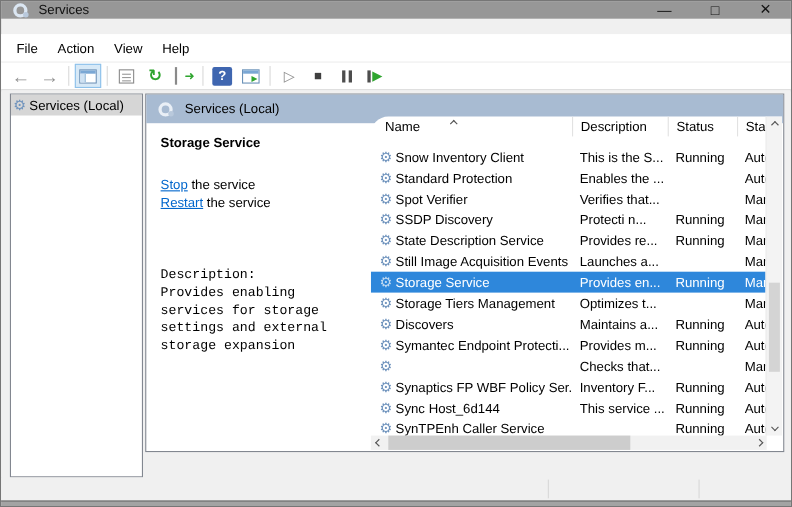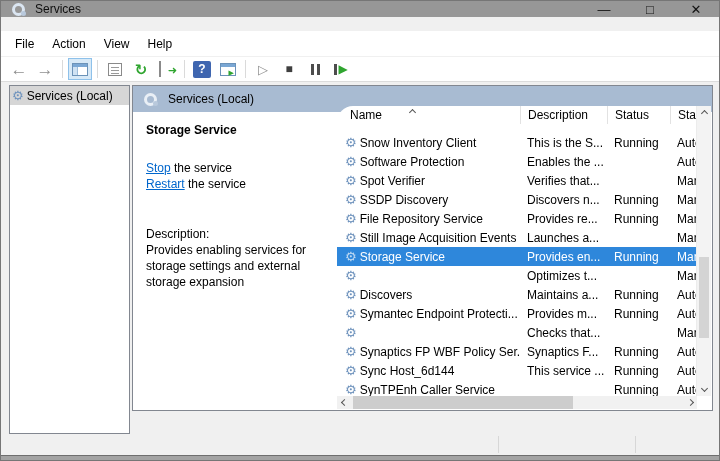--- a/index.html
+++ b/index.html
@@ -51,21 +51,21 @@
   .tree-item{height:19px;display:flex;align-items:center;background:#d6d6d6;padding-left:2px;white-space:nowrap;overflow:hidden;}
   .gear{font-size:13px;color:#6f93bd;margin-right:3px;line-height:1;}
   .right-pane{position:absolute;left:131px;width:581px;top:2px;height:326px;background:#fff;border:1px solid #828790;}
   .pane-header{position:absolute;left:0;top:0;right:0;height:26px;background:#a8bbd2;display:flex;align-items:center;padding-left:11px;z-index:1;}
   .pane-header .ring{border-color:#e9eff6;}
   .pane-header .label{margin-left:11px;}
   
   .detail{position:absolute;left:0;top:26px;width:204px;bottom:0;padding:10px 12px 0 13px;line-height:1.35;}
   .detail .svc-title{font-weight:bold;margin-bottom:22px;}
   .link{color:#0066cc;text-decoration:underline;}
-  .detail .desc-block{margin-top:33px;}
+  .detail .desc-block{margin-top:49px;font-family:Liberation Mono, monospace;}
   
   .list{position:absolute;left:204px;right:1px;top:20px;bottom:1px;background:#fff;border-top-left-radius:16px;z-index:2;display:flex;flex-direction:column;overflow:hidden;}
   .list-header{position:relative;height:27px;display:flex;align-items:flex-start;flex:none;padding-right:15px;}
   .hcell{height:18px;display:flex;align-items:center;overflow:hidden;white-space:nowrap;}
   .hcell.c-name{width:183px;padding-left:13px;}
   .hcell.c-desc{width:87px;padding-left:7px;border-left:1px solid #e2e2e2;}
   .hcell.c-status{width:63px;padding-left:7px;border-left:1px solid #e2e2e2;}
   .hcell.c-start{flex:1;padding-left:7px;border-left:1px solid #e2e2e2;}
   .sort-chev{position:absolute;left:73px;top:4px;}
   .chev{display:inline-block;width:5px;height:5px;border-left:1px solid #555;border-bottom:1px solid #555;}
@@ -230,21 +230,21 @@
                 <span>Snow Inventory Client</span>
               </span>
               <span class="cell c-desc">This is the S...</span>
               <span class="cell c-status">Running</span>
               <span class="cell c-start">Automatic</span>
             </div>
 
             <div class="row">
               <span class="cell c-name">
                 <span class="gear">⚙</span>
-                <span>Software Protection</span>
+                <span>Standard Protection</span>
               </span>
               <span class="cell c-desc">Enables the ...</span>
               <span class="cell c-status"></span>
               <span class="cell c-start">Automatic</span>
             </div>
 
             <div class="row">
               <span class="cell c-name">
                 <span class="gear">⚙</span>
                 <span>Spot Verifier</span>
@@ -252,29 +252,29 @@
               <span class="cell c-desc">Verifies that...</span>
               <span class="cell c-status"></span>
               <span class="cell c-start">Manual</span>
             </div>
 
             <div class="row">
               <span class="cell c-name">
                 <span class="gear">⚙</span>
                 <span>SSDP Discovery</span>
               </span>
-              <span class="cell c-desc">Discovers n...</span>
-              <span class="cell c-status">Running</span>
-              <span class="cell c-start">Manual</span>
-            </div>
-
-            <div class="row">
-              <span class="cell c-name">
-                <span class="gear">⚙</span>
-                <span>File Repository Service</span>
+              <span class="cell c-desc">Protecti n...</span>
+              <span class="cell c-status">Running</span>
+              <span class="cell c-start">Manual</span>
+            </div>
+
+            <div class="row">
+              <span class="cell c-name">
+                <span class="gear">⚙</span>
+                <span>State Description Service</span>
               </span>
               <span class="cell c-desc">Provides re...</span>
               <span class="cell c-status">Running</span>
               <span class="cell c-start">Manual</span>
             </div>
 
             <div class="row">
               <span class="cell c-name">
                 <span class="gear">⚙</span>
                 <span>Still Image Acquisition Events</span>
@@ -290,20 +290,21 @@
                 <span>Storage Service</span>
               </span>
               <span class="cell c-desc">Provides en...</span>
               <span class="cell c-status">Running</span>
               <span class="cell c-start">Manual</span>
             </div>
 
             <div class="row">
               <span class="cell c-name">
                 <span class="gear">⚙</span>
+                <span>Storage Tiers Management</span>
               </span>
               <span class="cell c-desc">Optimizes t...</span>
               <span class="cell c-status"></span>
               <span class="cell c-start">Manual</span>
             </div>
 
             <div class="row">
               <span class="cell c-name">
                 <span class="gear">⚙</span>
                 <span>Discovers</span>
@@ -330,21 +331,21 @@
               <span class="cell c-desc">Checks that...</span>
               <span class="cell c-status"></span>
               <span class="cell c-start">Manual</span>
             </div>
 
             <div class="row">
               <span class="cell c-name">
                 <span class="gear">⚙</span>
                 <span>Synaptics FP WBF Policy Ser...</span>
               </span>
-              <span class="cell c-desc">Synaptics F...</span>
+              <span class="cell c-desc">Inventory F...</span>
               <span class="cell c-status">Running</span>
               <span class="cell c-start">Automatic</span>
             </div>
 
             <div class="row">
               <span class="cell c-name">
                 <span class="gear">⚙</span>
                 <span>Sync Host_6d144</span>
               </span>
               <span class="cell c-desc">This service ...</span>

